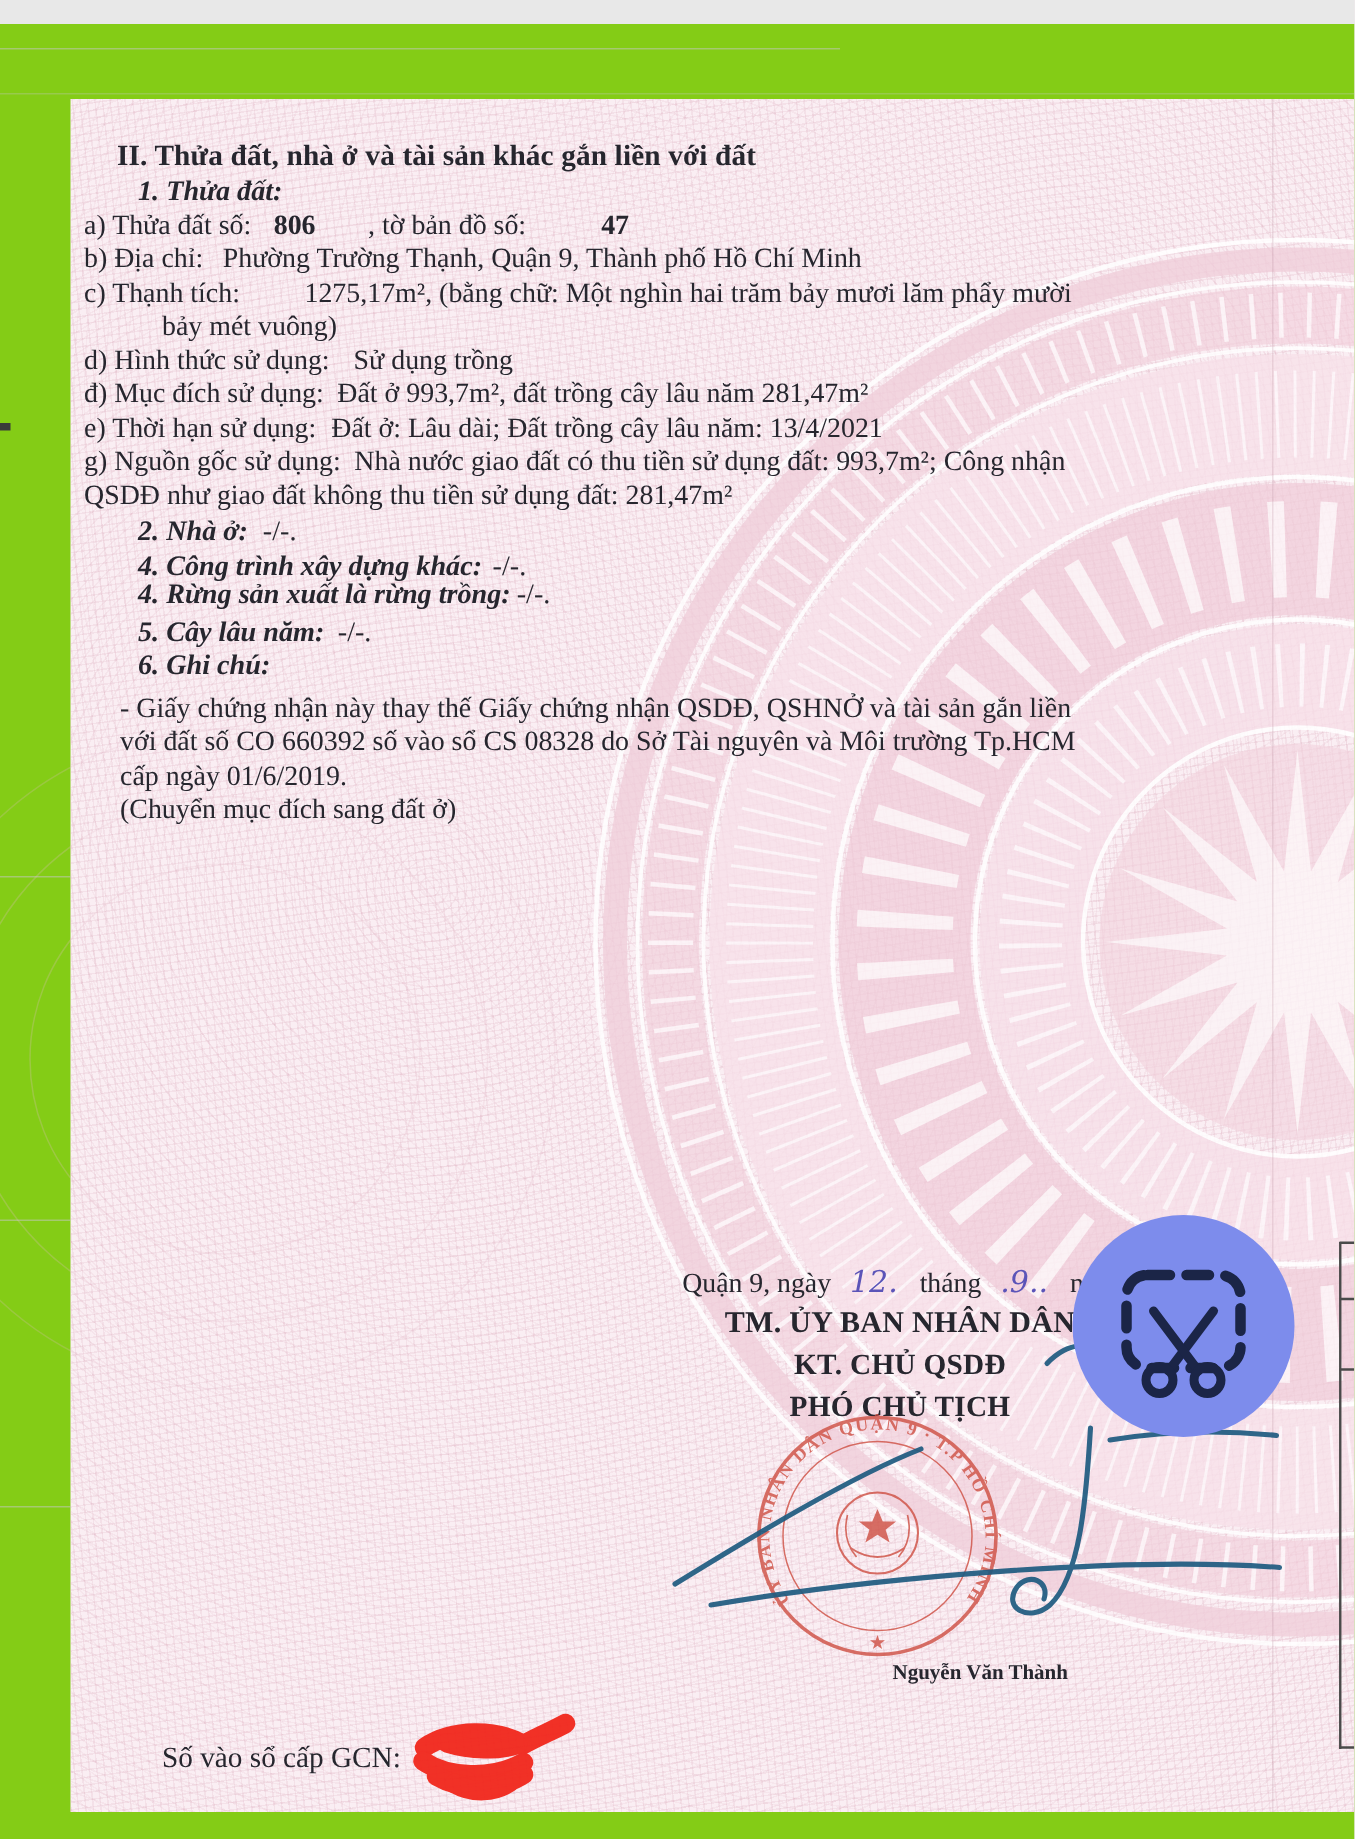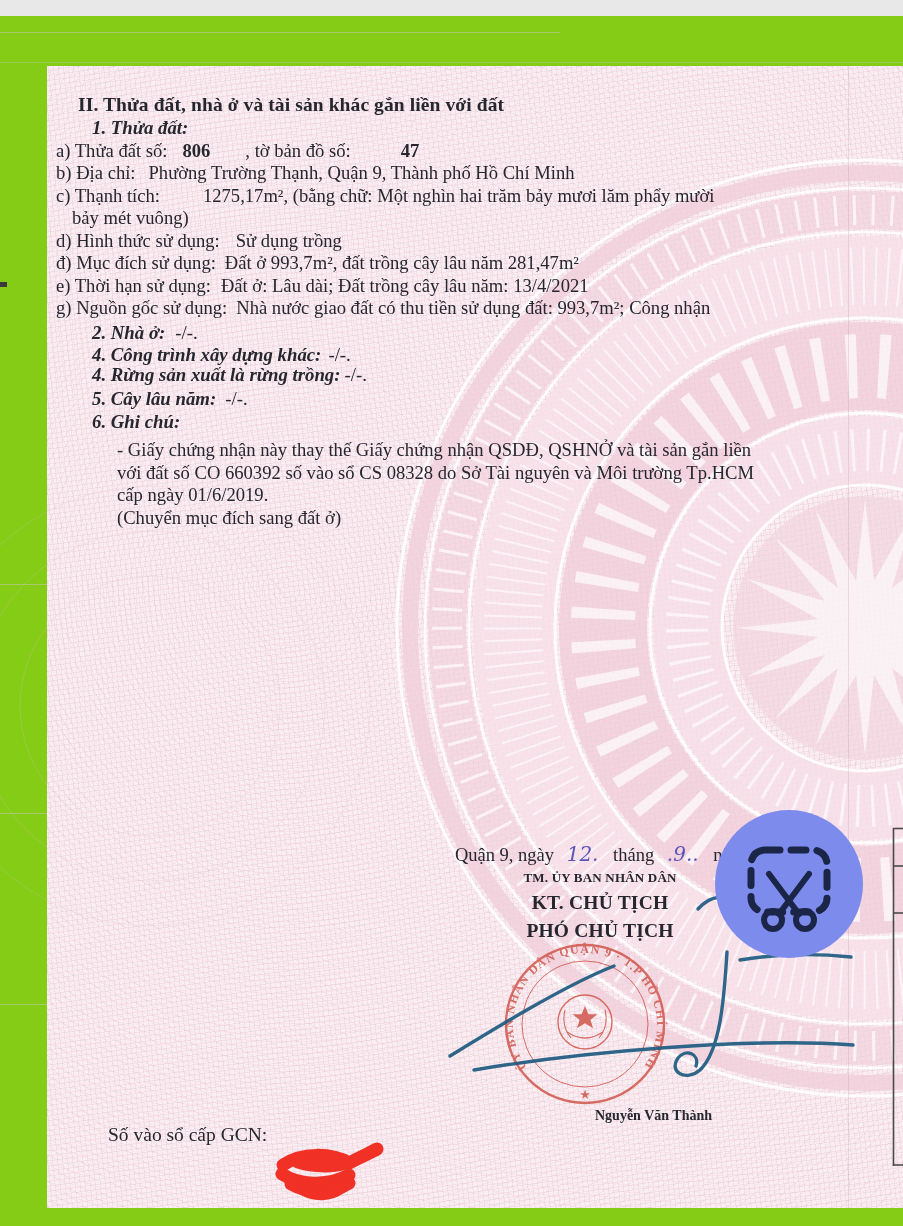--- a/index.html
+++ b/index.html
@@ -28,29 +28,29 @@
     position:absolute;left:78px;top:78px;z-index:3;
     font-size:19.5px;font-weight:bold;white-space:nowrap;letter-spacing:.1px;
   }
   .lines{position:absolute;left:0;top:101px;width:903px;z-index:3;}
   .line{height:22.5px;line-height:22.5px;font-size:18.6px;white-space:nowrap;}
   .line span{display:inline-block;}
   .line .b{font-weight:bold;}
   .line .i{font-style:italic;}
   .sec{padding-left:92px;font-size:18.8px;}
   .item{padding-left:56px;}
-  .wrap{padding-left:72px;}
-  .note{padding-left:117px;}
+  .wrap{padding-left:108px;}
+  .note{padding-left:80px;}
   .sig-block{position:absolute;left:430px;top:826px;width:340px;text-align:center;z-index:3;}
   .date-line{font-size:18.5px;white-space:nowrap;}
   .hw{font-family:"DejaVu Serif",serif;font-style:italic;font-size:20px;color:#5b54b8;transform:rotate(-4deg);}
-  .org-line{font-size:13px;font-weight:bold;margin-top:4px;letter-spacing:.2px;}
+  .org-line{font-size:20px;font-weight:bold;margin-top:4px;letter-spacing:.2px;}
   .pos-line{font-size:19.5px;font-weight:bold;margin-top:6px;letter-spacing:.2px;}
   .signer{position:absolute;left:595px;top:1092px;font-size:14px;font-weight:bold;z-index:5;white-space:nowrap;}
-  .footer-label{position:absolute;left:108px;top:1108px;font-size:19.5px;z-index:3;white-space:nowrap;}
+  .footer-label{position:absolute;left:108px;top:1146px;font-size:19.5px;z-index:3;white-space:nowrap;}
   .ink{position:absolute;left:0;top:0;z-index:5;pointer-events:none;}
   .stamp{position:absolute;left:495px;top:918px;z-index:4;pointer-events:none;}
   .table-frag{position:absolute;left:0;top:0;z-index:5;pointer-events:none;}
   
   .crop-btn{
     position:absolute;left:715px;top:794px;width:148px;height:148px;border-radius:50%;
     background:#7d8cec;z-index:6;display:flex;align-items:center;justify-content:center;
     cursor:pointer;
   }
 </style>
@@ -99,41 +99,42 @@
   <div class="lines">
       <div class="line sec"><span class="b i">1. Thửa đất:</span></div>
       <div class="line item"><span>a) Thửa đất số:</span><span class="b" style="margin-left: 15px;">806</span><span style="margin-left: 35px;">, tờ bản đồ số:</span><span class="b" style="margin-left: 50px;">47</span></div>
       <div class="line item"><span>b) Địa chỉ:</span><span style="margin-left: 13px;">Phường Trường Thạnh, Quận 9, Thành phố Hồ Chí Minh</span></div>
       <div class="line item"><span>c) Thạnh tích:</span><span style="margin-left: 43px;">1275,17m², (bằng chữ: Một nghìn hai trăm bảy mươi lăm phẩy mười</span></div>
       <div class="line wrap"><span>bảy mét vuông)</span></div>
       <div class="line item"><span>d) Hình thức sử dụng:</span><span style="margin-left: 16px;">Sử dụng trồng</span></div>
       <div class="line item"><span>đ) Mục đích sử dụng:</span><span style="margin-left: 9px;">Đất ở 993,7m², đất trồng cây lâu năm 281,47m²</span></div>
       <div class="line item"><span>e) Thời hạn sử dụng:</span><span style="margin-left: 10px;">Đất ở: Lâu dài; Đất trồng cây lâu năm: 13/4/2021</span></div>
       <div class="line item"><span>g) Nguồn gốc sử dụng:</span><span style="margin-left: 9px;">Nhà nước giao đất có thu tiền sử dụng đất: 993,7m²; Công nhận</span></div>
+      <div class="line item"><span>QSDĐ như giao đất không thu tiền sử dụng đất: 281,47m²</span></div>
       <div class="line sec" style="margin-top: 2px;"><span class="b i">2. Nhà ở:</span><span style="margin-left: 10px;">-/-.</span></div>
       <div class="line sec"><span class="b i">4. Công trình xây dựng khác:</span><span style="margin-left: 7px;">-/-.</span></div>
       <div class="line sec" style="margin-top: -3px;"><span class="b i">4. Rừng sản xuất là rừng trồng:</span><span style="margin-left: 4px;">-/-.</span></div>
       <div class="line sec" style="margin-top: 2px;"><span class="b i">5. Cây lâu năm:</span><span style="margin-left: 9px;">-/-.</span></div>
       <div class="line sec"><span class="b i">6. Ghi chú:</span></div>
       <div class="line note" style="margin-top: 6px;"><span>- Giấy chứng nhận này thay thế Giấy chứng nhận QSDĐ, QSHNỞ và tài sản gắn liền</span></div>
       <div class="line note"><span>với đất số CO 660392 số vào sổ CS 08328 do Sở Tài nguyên và Môi trường Tp.HCM</span></div>
       <div class="line note"><span>cấp ngày 01/6/2019.</span></div>
       <div class="line note"><span>(Chuyển mục đích sang đất ở)</span></div>
     </div>
 
   <div class="sig-block">
     <div class="date-line">
       <span>Quận 9, ngày</span>
       <span class="hw" style="margin-left:8px;">12.</span>
       <span style="margin-left:10px;">tháng</span>
       <span class="hw" style="margin-left:8px;">.9..</span>
       <span style="margin-left:10px;">năm</span>
     </div>
     <div class="org-line">TM. ỦY BAN NHÂN DÂN</div>
-    <div class="pos-line">KT. CHỦ TỊCH</div>
+    <div class="pos-line">KT. CHỦ QSDĐ</div>
     <div class="pos-line">PHÓ CHỦ TỊCH</div>
   </div>
   <div class="signer">Nguyễn Văn Thành</div>
 
   <div class="footer-label">Số vào sổ cấp GCN:</div>
 
   <svg class="stamp" width="180" height="180" viewBox="0 0 180 180">
     <g stroke="#cf5145" fill="none" opacity=".82">
       <circle cx="90" cy="90" r="79" stroke-width="2.4"></circle>
       <circle cx="90" cy="90" r="63" stroke-width="1"></circle>

